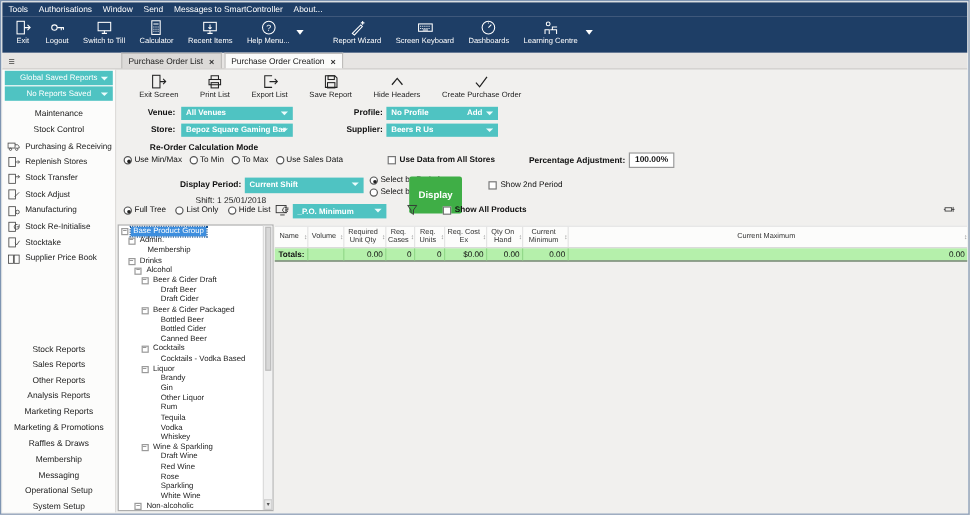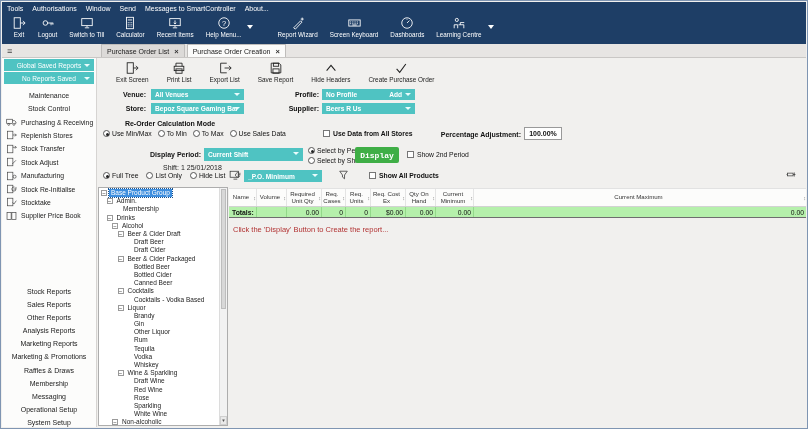--- a/index.html
+++ b/index.html
@@ -413,21 +413,21 @@
     <div class="vgroup" id="selectby-radios" style="left:211px;top:89px;gap:3px;">
         <span class="ritem">
           <span class="radio sel"></span>
           <span>Select by Period</span>
         </span>
         <span class="ritem">
           <span class="radio"></span>
           <span>Select by Shift</span>
         </span>
       </div>
-    <div class="btn-display" style="left:258px;top:89px;width:44px;height:16px;font-family:Liberation Mono, monospace;">Display</div>
+    <div class="btn-display" style="left:244px;top:89px;width:44px;height:31px;">Display</div>
     <div class="cbrow" style="left:310px;top:93px;">
       <span class="cb"></span>
       <span>Show 2nd Period</span>
     </div>
 
     <div class="hgroup" id="treeview-radios" style="left:6px;top:114px;gap:8px;">
         <span class="ritem">
           <span class="radio sel"></span>
           <span>Full Tree</span>
         </span>
@@ -616,15 +616,14 @@
           <div class="td" style="width: 30px;"></div>
           <div class="td" style="width: 35px;">0.00</div>
           <div class="td" style="width: 24px;">0</div>
           <div class="td" style="width: 25px;">0</div>
           <div class="td" style="width: 35px;">$0.00</div>
           <div class="td" style="width: 30px;">0.00</div>
           <div class="td" style="width: 38px;">0.00</div>
           <div class="td" style="width: 333px;">0.00</div>
         </div>
     </div>
-    <div class="msg">Click the 'Display' Button to Create the report...</div>
   </div>
 </div>
 
 </body></html>

